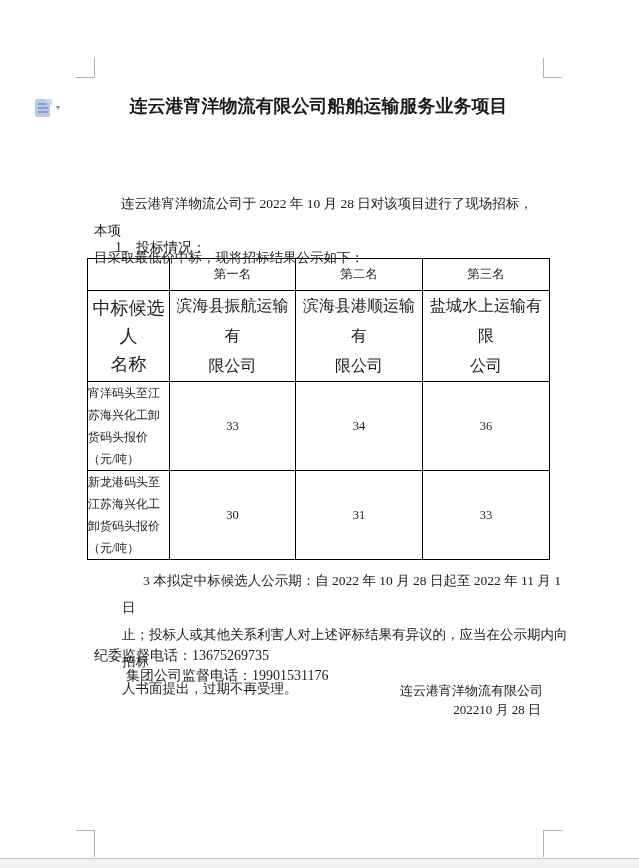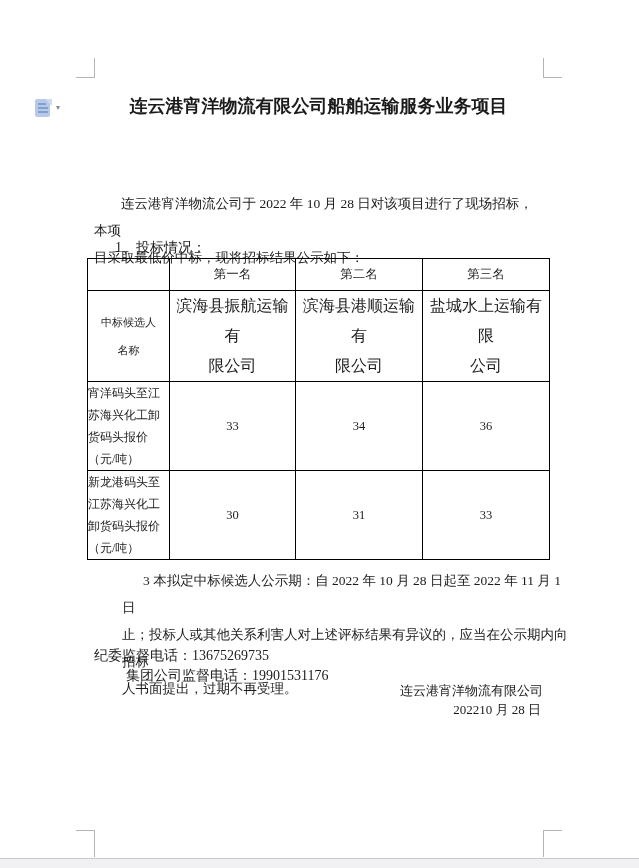--- a/index.html
+++ b/index.html
@@ -45,21 +45,21 @@
   .item-2 { top: 545px; }
   .para-3 { top: 567px; text-indent: 21px; margin-left: 28px; }
 
   
   .bid-table-wrap { position: absolute; left: 87px; top: 258px; }
   table.bid { border-collapse: collapse; table-layout: fixed; width: 462px; }
   table.bid td { border: 1px solid #000000; padding: 0; overflow: hidden; }
   col.c0 { width: 82px; } col.c1 { width: 126px; } col.c2 { width: 127px; } col.c3 { width: 127px; }
   tr.r0 { height: 32px; } tr.r1 { height: 76px; } tr.r2 { height: 89px; } tr.r3 { height: 87px; }
   td.hdr { font-size: 12.5px; text-align: center; vertical-align: middle; }
-  td.name-lbl { font-size: 11px; text-align: center; vertical-align: middle;
+  td.name-lbl { font-size: 18px; text-align: center; vertical-align: middle;
                 line-height: 28px; white-space: pre-line; }
   td.company { font-size: 16px; text-align: center; vertical-align: middle;
                line-height: 30px; white-space: pre-line; }
   td.row-lbl { font-size: 12px; text-align: left; vertical-align: middle;
                line-height: 22px; white-space: pre-line; padding: 0 5px; }
   td.num { font-size: 12.5px; text-align: center; vertical-align: middle; }
 
   .contact-line { position: absolute; left: 94px; width: 450px; font-size: 14px; line-height: 18px; }
   .contact-1 { top: 647px; }
   .contact-2 { top: 667px; margin-left: 32px; }

